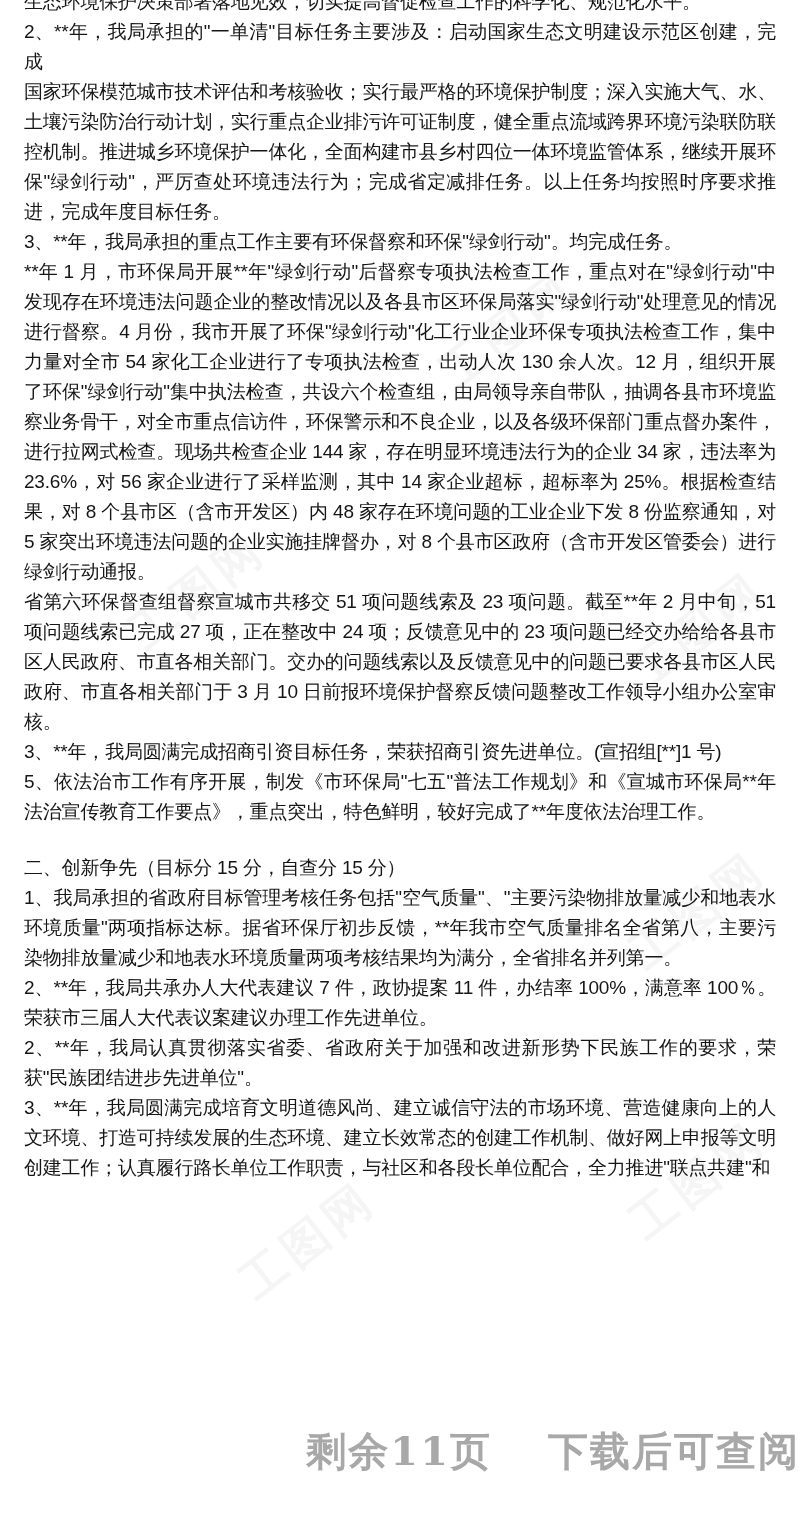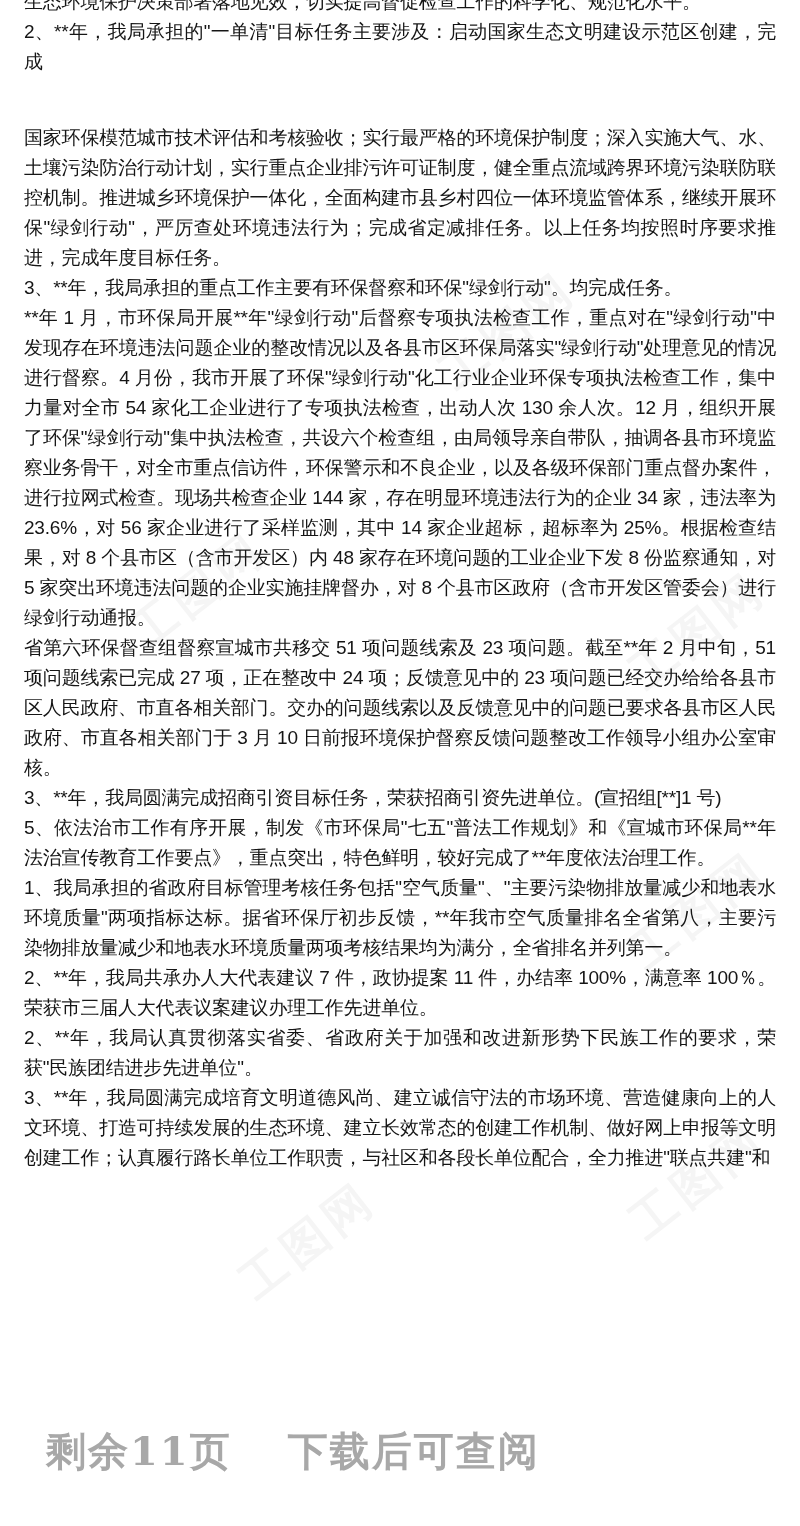--- a/index.html
+++ b/index.html
@@ -20,28 +20,28 @@
     line-height:30px;
     letter-spacing:-0.2px;
     z-index:2;
   }
   .doc p{
     margin:0;
     text-align:justify;
     word-break:break-all;
   }
   .doc p.clip{margin-top:-13px;}
-  .doc p.gap{margin-top:46px;}
+  .doc p.gap{}
   .doc p.hd{margin-top:26px;}
   .footer{
     position:absolute;
     top:1424px;
     left:0; right:0;
     padding-left:46px;
-    text-align:left;
+    text-align:right;
     font-family:"DejaVu Serif","Liberation Serif",serif;
     font-weight:bold;
     font-size:40px;
     letter-spacing:2px;
     color:#a8a8a8;
     z-index:2;
     white-space:nowrap;
   }
   .footer .spacer{display:inline-block;width:56px;}
   .wm{
@@ -76,20 +76,21 @@
 
   <div class="doc">
     <p class="clip">生态环境保护决策部署落地见效，切实提高督促检查工作的科学化、规范化水平。</p>
     <p>2、**年，我局承担的"一单清"目标任务主要涉及：启动国家生态文明建设示范区创建，完成</p>
     <p class="gap">国家环保模范城市技术评估和考核验收；实行最严格的环境保护制度；深入实施大气、水、土壤污染防治行动计划，实行重点企业排污许可证制度，健全重点流域跨界环境污染联防联控机制。推进城乡环境保护一体化，全面构建市县乡村四位一体环境监管体系，继续开展环保"绿剑行动"，严厉查处环境违法行为；完成省定减排任务。以上任务均按照时序要求推进，完成年度目标任务。</p>
     <p>3、**年，我局承担的重点工作主要有环保督察和环保"绿剑行动"。均完成任务。</p>
     <p>**年 1 月，市环保局开展**年"绿剑行动"后督察专项执法检查工作，重点对在"绿剑行动"中发现存在环境违法问题企业的整改情况以及各县市区环保局落实"绿剑行动"处理意见的情况进行督察。4 月份，我市开展了环保"绿剑行动"化工行业企业环保专项执法检查工作，集中力量对全市 54 家化工企业进行了专项执法检查，出动人次 130 余人次。12 月，组织开展了环保"绿剑行动"集中执法检查，共设六个检查组，由局领导亲自带队，抽调各县市环境监察业务骨干，对全市重点信访件，环保警示和不良企业，以及各级环保部门重点督办案件，进行拉网式检查。现场共检查企业 144 家，存在明显环境违法行为的企业 34 家，违法率为 23.6%，对 56 家企业进行了采样监测，其中 14 家企业超标，超标率为 25%。根据检查结果，对 8 个县市区（含市开发区）内 48 家存在环境问题的工业企业下发 8 份监察通知，对 5 家突出环境违法问题的企业实施挂牌督办，对 8 个县市区政府（含市开发区管委会）进行绿剑行动通报。</p>
     <p>省第六环保督查组督察宣城市共移交 51 项问题线索及 23 项问题。截至**年 2 月中旬，51 项问题线索已完成 27 项，正在整改中 24 项；反馈意见中的 23 项问题已经交办给给各县市区人民政府、市直各相关部门。交办的问题线索以及反馈意见中的问题已要求各县市区人民政府、市直各相关部门于 3 月 10 日前报环境保护督察反馈问题整改工作领导小组办公室审核。</p>
     <p>3、**年，我局圆满完成招商引资目标任务，荣获招商引资先进单位。(宣招组[**]1 号)</p>
     <p>5、依法治市工作有序开展，制发《市环保局"七五"普法工作规划》和《宣城市环保局**年法治宣传教育工作要点》，重点突出，特色鲜明，较好完成了**年度依法治理工作。</p>
+    <p class="hd">二、创新争先（目标分 15 分，自查分 15 分）</p>
     <p>1、我局承担的省政府目标管理考核任务包括"空气质量"、"主要污染物排放量减少和地表水环境质量"两项指标达标。据省环保厅初步反馈，**年我市空气质量排名全省第八，主要污染物排放量减少和地表水环境质量两项考核结果均为满分，全省排名并列第一。</p>
     <p>2、**年，我局共承办人大代表建议 7 件，政协提案 11 件，办结率 100%，满意率 100％。荣获市三届人大代表议案建议办理工作先进单位。</p>
     <p>2、**年，我局认真贯彻落实省委、省政府关于加强和改进新形势下民族工作的要求，荣获"民族团结进步先进单位"。</p>
     <p>3、**年，我局圆满完成培育文明道德风尚、建立诚信守法的市场环境、营造健康向上的人文环境、打造可持续发展的生态环境、建立长效常态的创建工作机制、做好网上申报等文明创建工作；认真履行路长单位工作职责，与社区和各段长单位配合，全力推进"联点共建"和</p>
   </div>
 
   <div class="footer">
     <span>剩余11页</span><span class="spacer"></span><span>下载后可查阅</span>
   </div>
 

